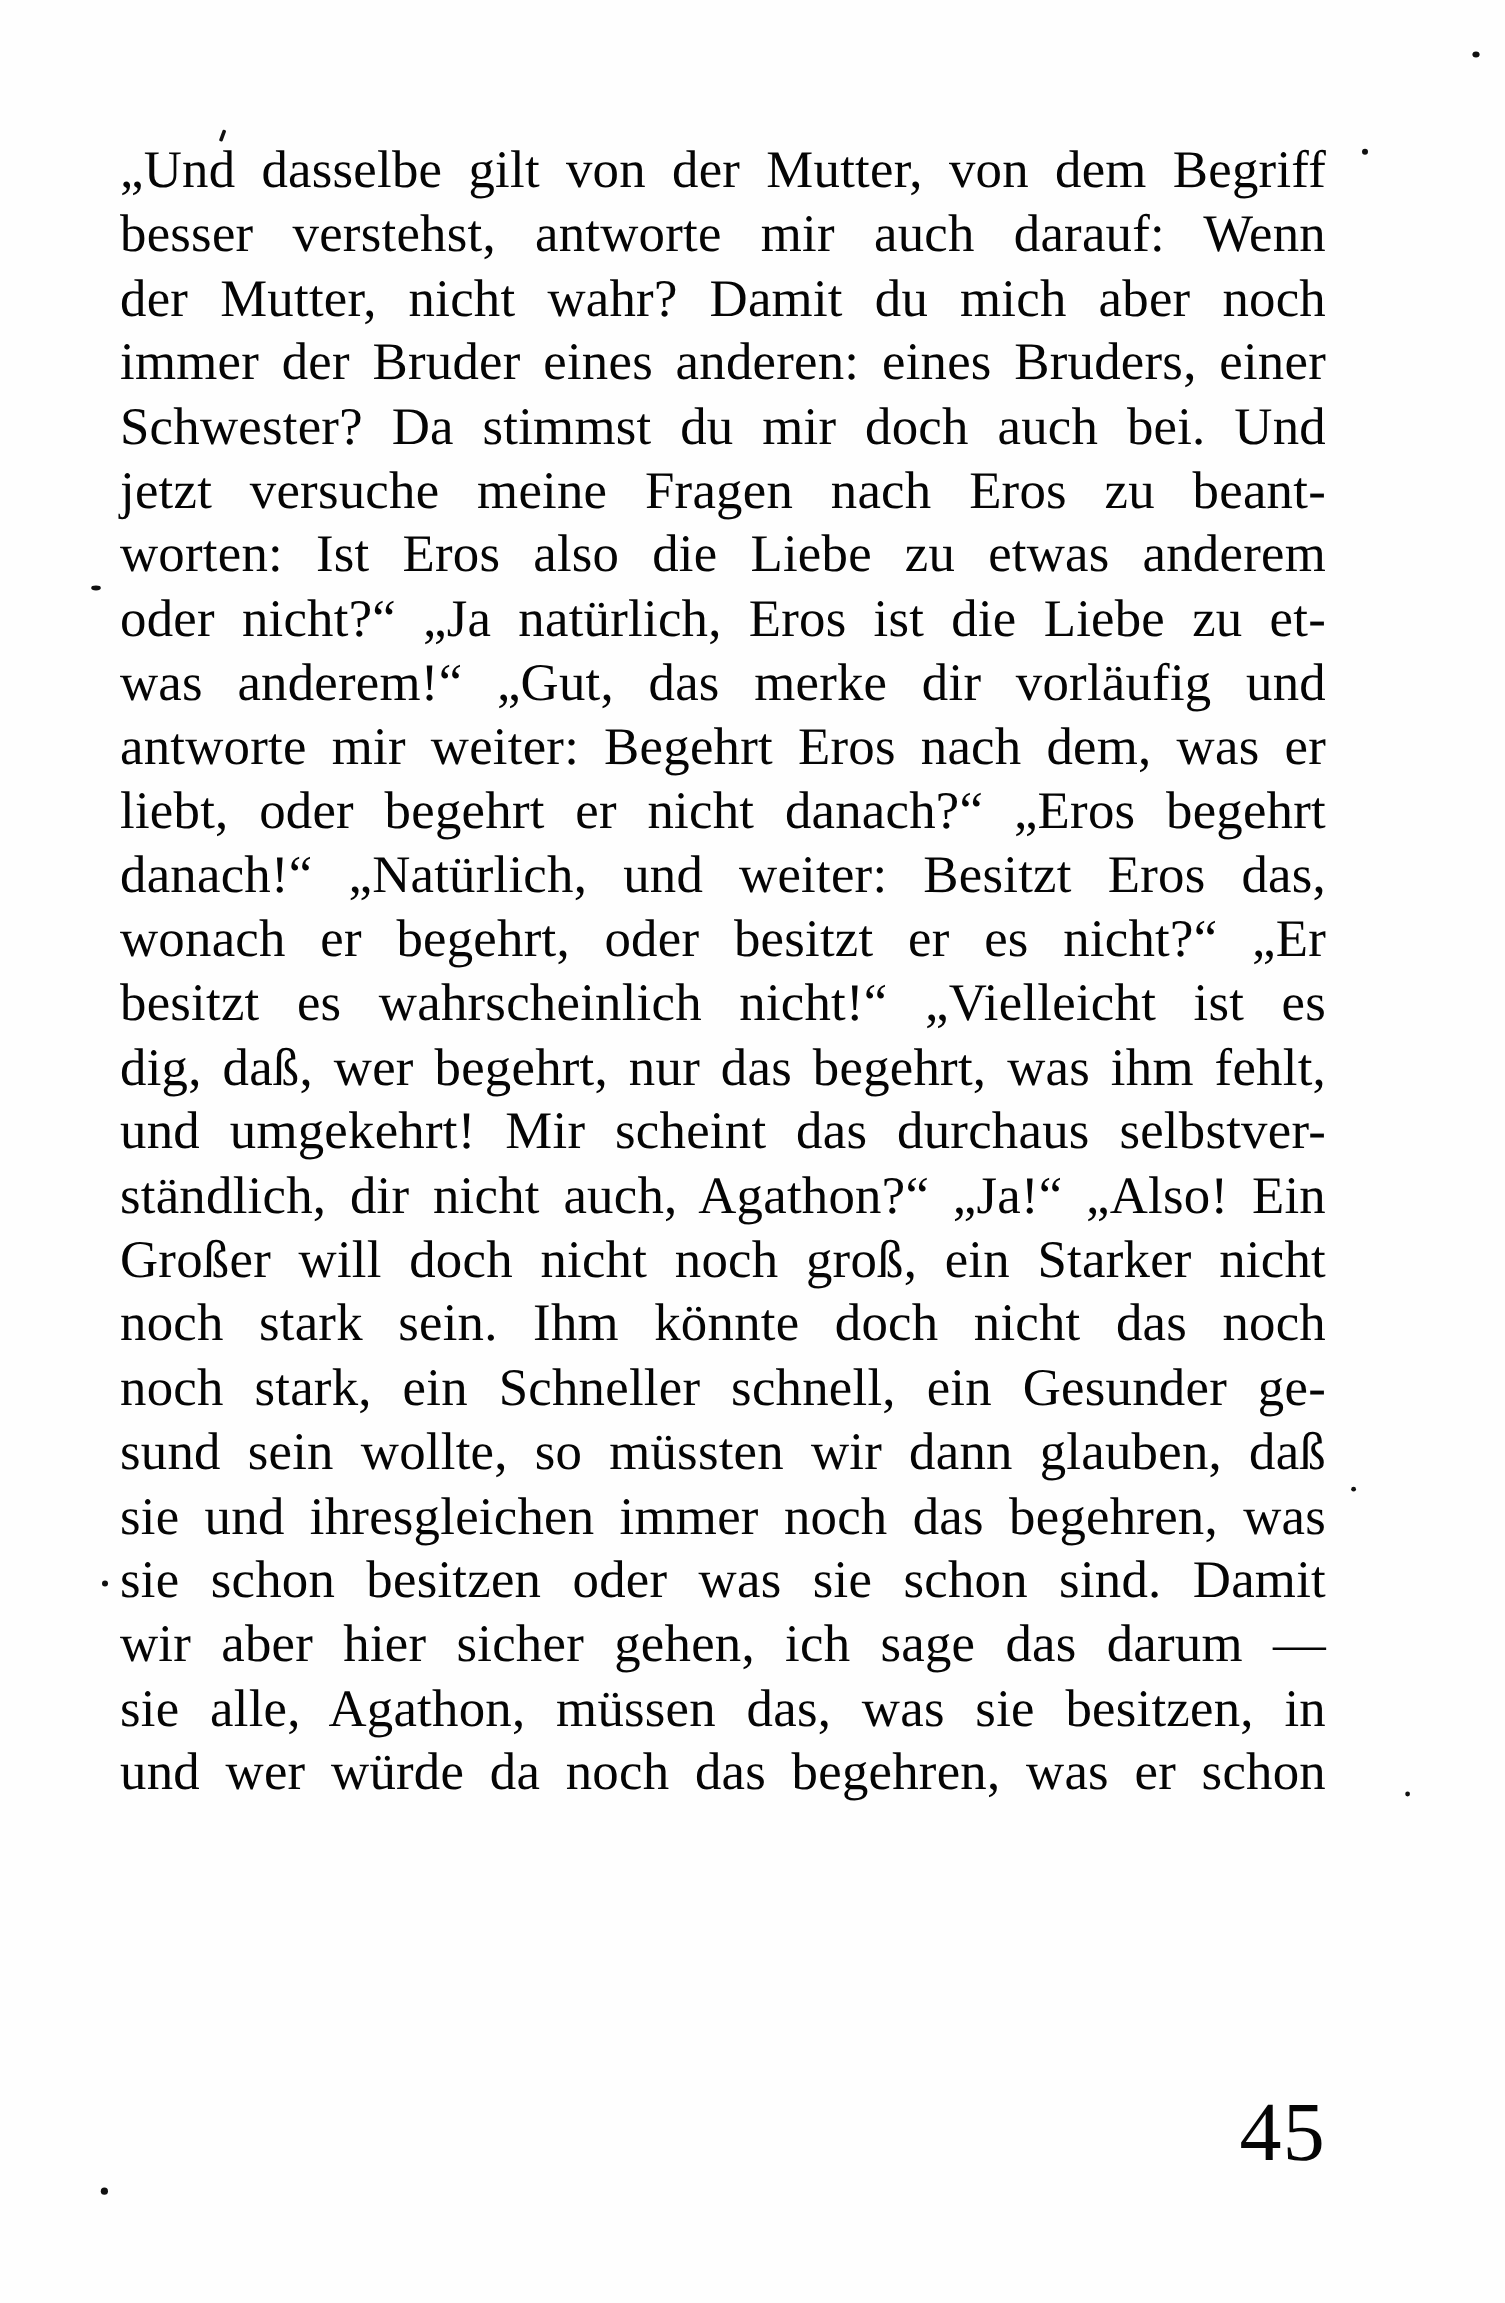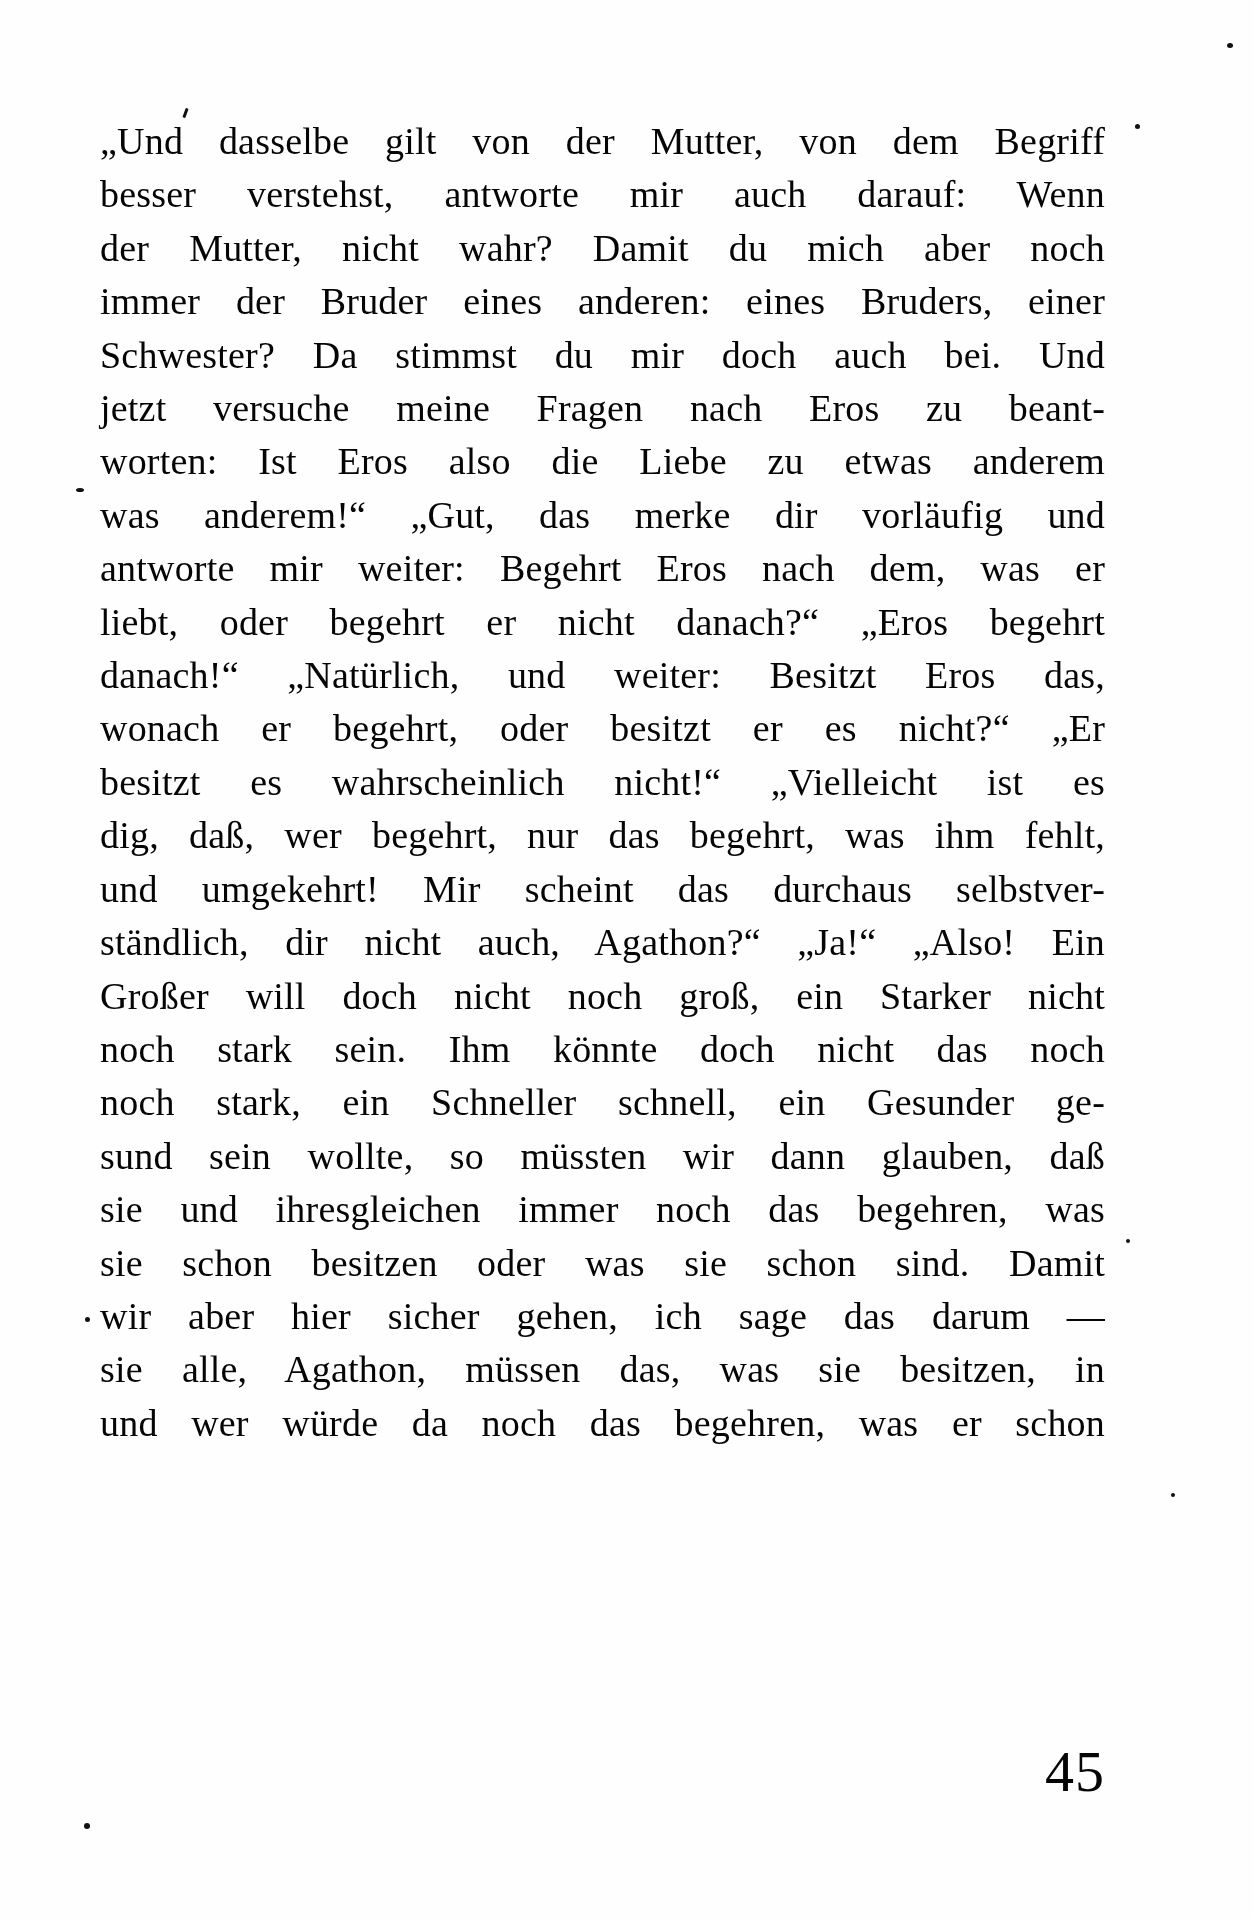--- a/index.html
+++ b/index.html
@@ -16,32 +16,32 @@
     font-family: "Liberation Serif", "DejaVu Serif", serif;
     color: #050505;
   }
   .text-block {
     position: absolute;
     left: 100px;
     top: 115px;
     width: 1005px;
   }
   .line {
-    font-size: 38px;
+    font-size: 44px;
     line-height: 53.4px;
     text-align: justify;
     text-align-last: justify;
     white-space: nowrap;
     letter-spacing: 0.2px;
   }
   .page-number {
     position: absolute;
     top: 1743px;
     right: 149px;
-    font-size: 58px;
+    font-size: 70px;
     line-height: 1;
     letter-spacing: 1px;
   }
   .speck {
     position: absolute;
     background: #101010;
     border-radius: 50%;
   }
   .speck.tick {
     border-radius: 1px;
@@ -54,20 +54,21 @@
 <div class="page">
 
   <div class="text-block">
       <div class="line">„Und dasselbe gilt von der Mutter, von dem Begriff</div>
       <div class="line">besser verstehst, antworte mir auch darauf: Wenn</div>
       <div class="line">der Mutter, nicht wahr? Damit du mich aber noch</div>
       <div class="line">immer der Bruder eines anderen: eines Bruders, einer</div>
       <div class="line">Schwester? Da stimmst du mir doch auch bei. Und</div>
       <div class="line">jetzt versuche meine Fragen nach Eros zu beant-</div>
       <div class="line">worten: Ist Eros also die Liebe zu etwas anderem</div>
+      <div class="line">oder nicht?“ „Ja natürlich, Eros ist die Liebe zu et-</div>
       <div class="line">was anderem!“ „Gut, das merke dir vorläufig und</div>
       <div class="line">antworte mir weiter: Begehrt Eros nach dem, was er</div>
       <div class="line">liebt, oder begehrt er nicht danach?“ „Eros begehrt</div>
       <div class="line">danach!“ „Natürlich, und weiter: Besitzt Eros das,</div>
       <div class="line">wonach er begehrt, oder besitzt er es nicht?“ „Er</div>
       <div class="line">besitzt es wahrscheinlich nicht!“ „Vielleicht ist es</div>
       <div class="line">dig, daß, wer begehrt, nur das begehrt, was ihm fehlt,</div>
       <div class="line">und umgekehrt! Mir scheint das durchaus selbstver-</div>
       <div class="line">ständlich, dir nicht auch, Agathon?“ „Ja!“ „Also! Ein</div>
       <div class="line">Großer will doch nicht noch groß, ein Starker nicht</div>

